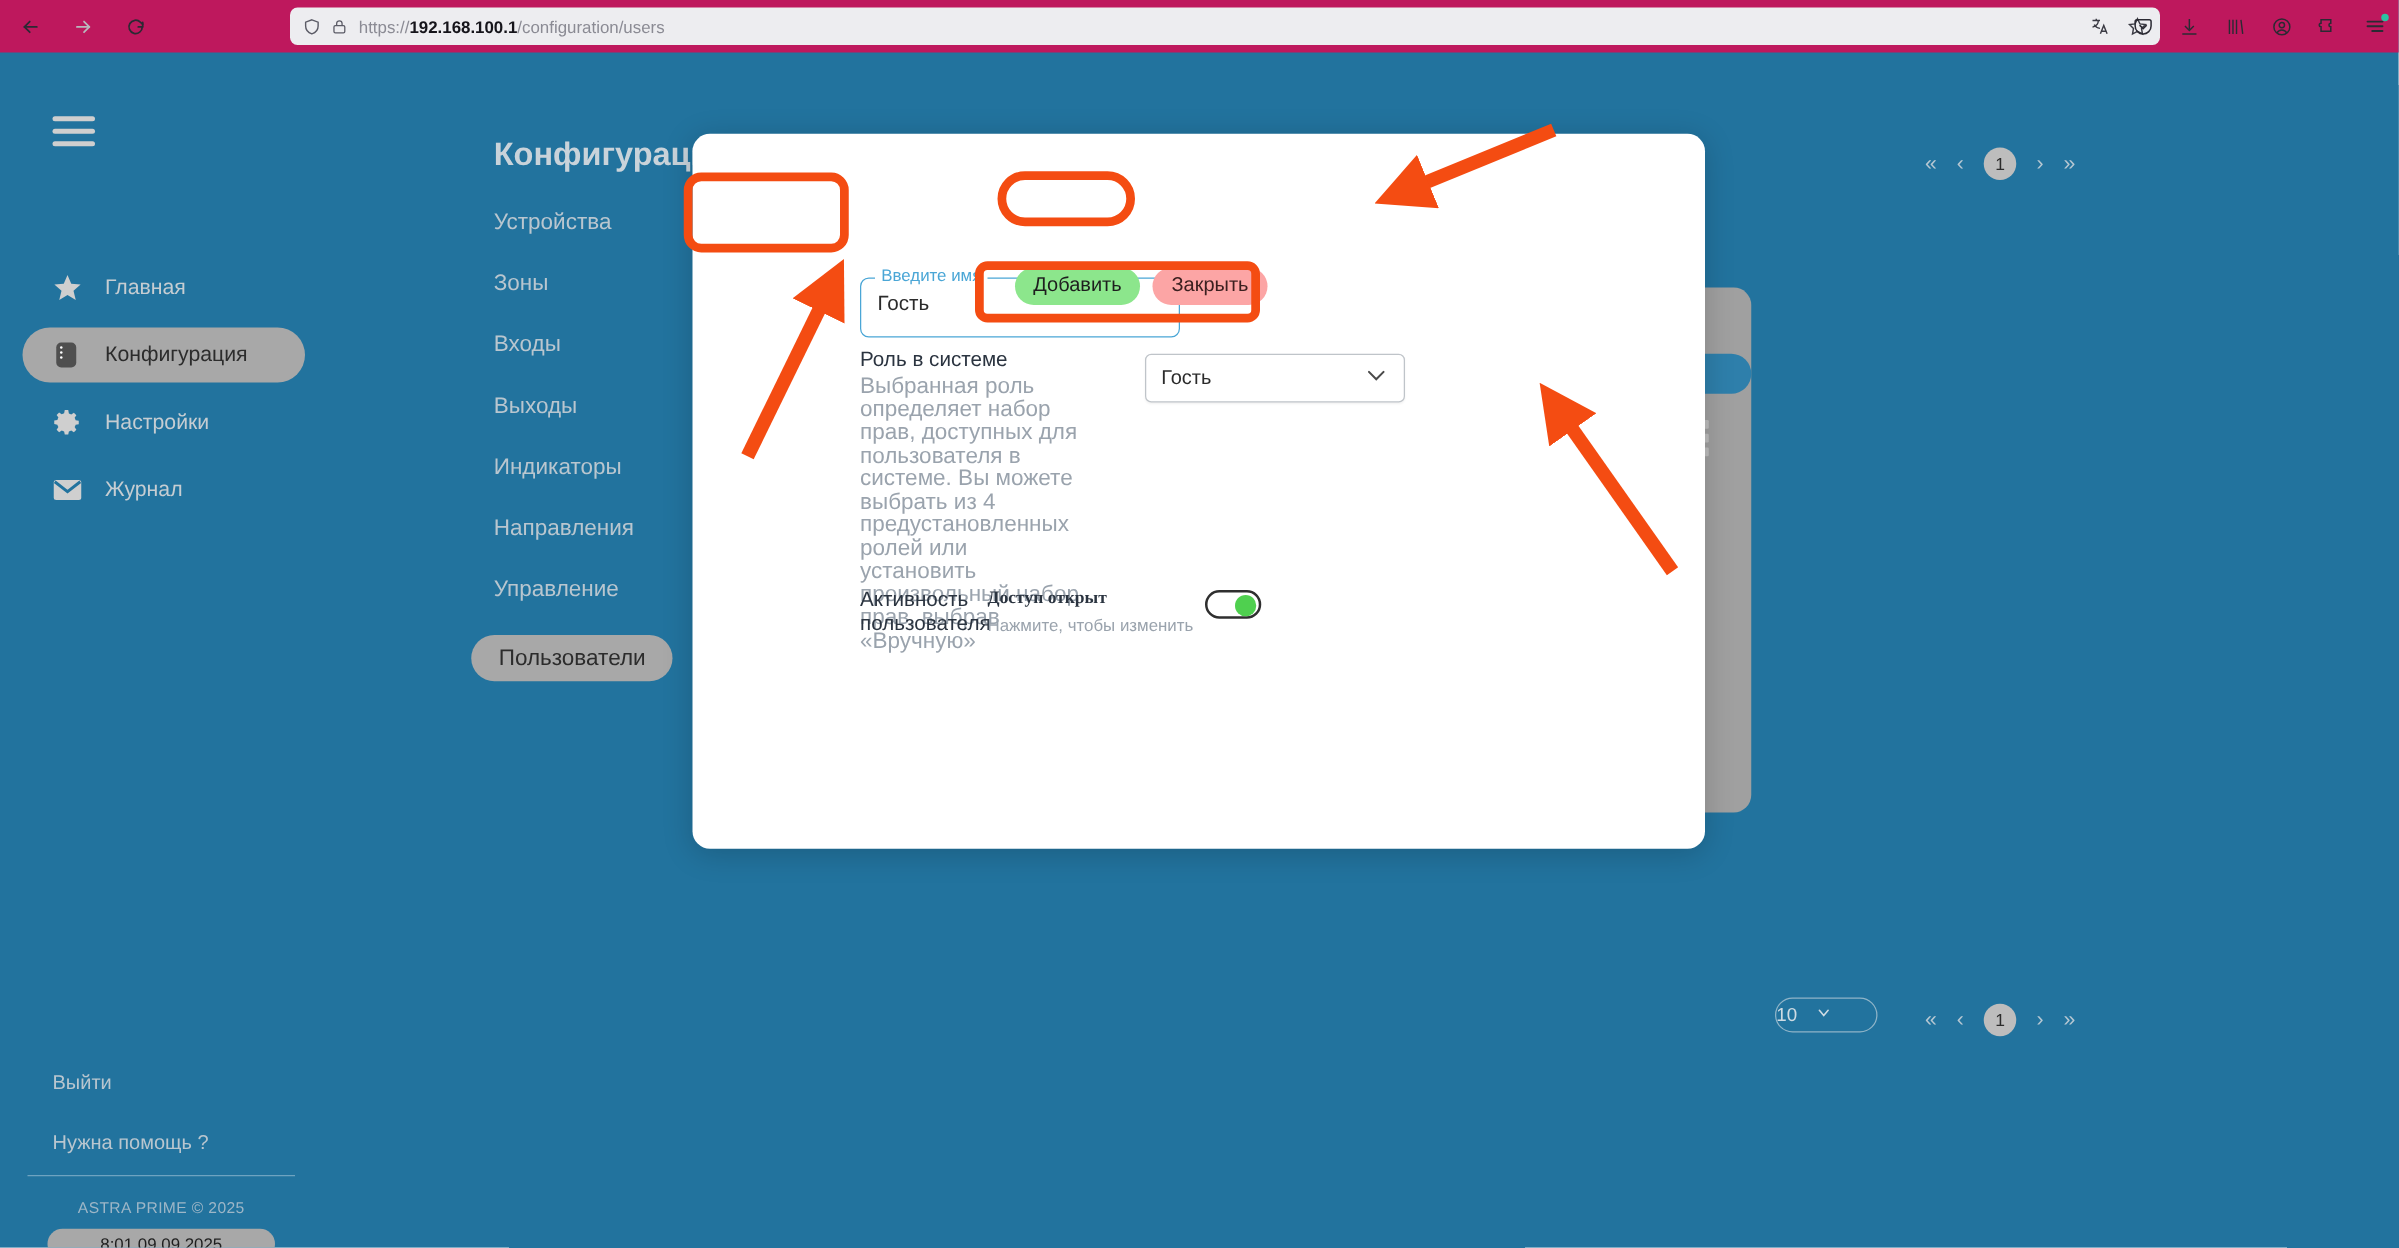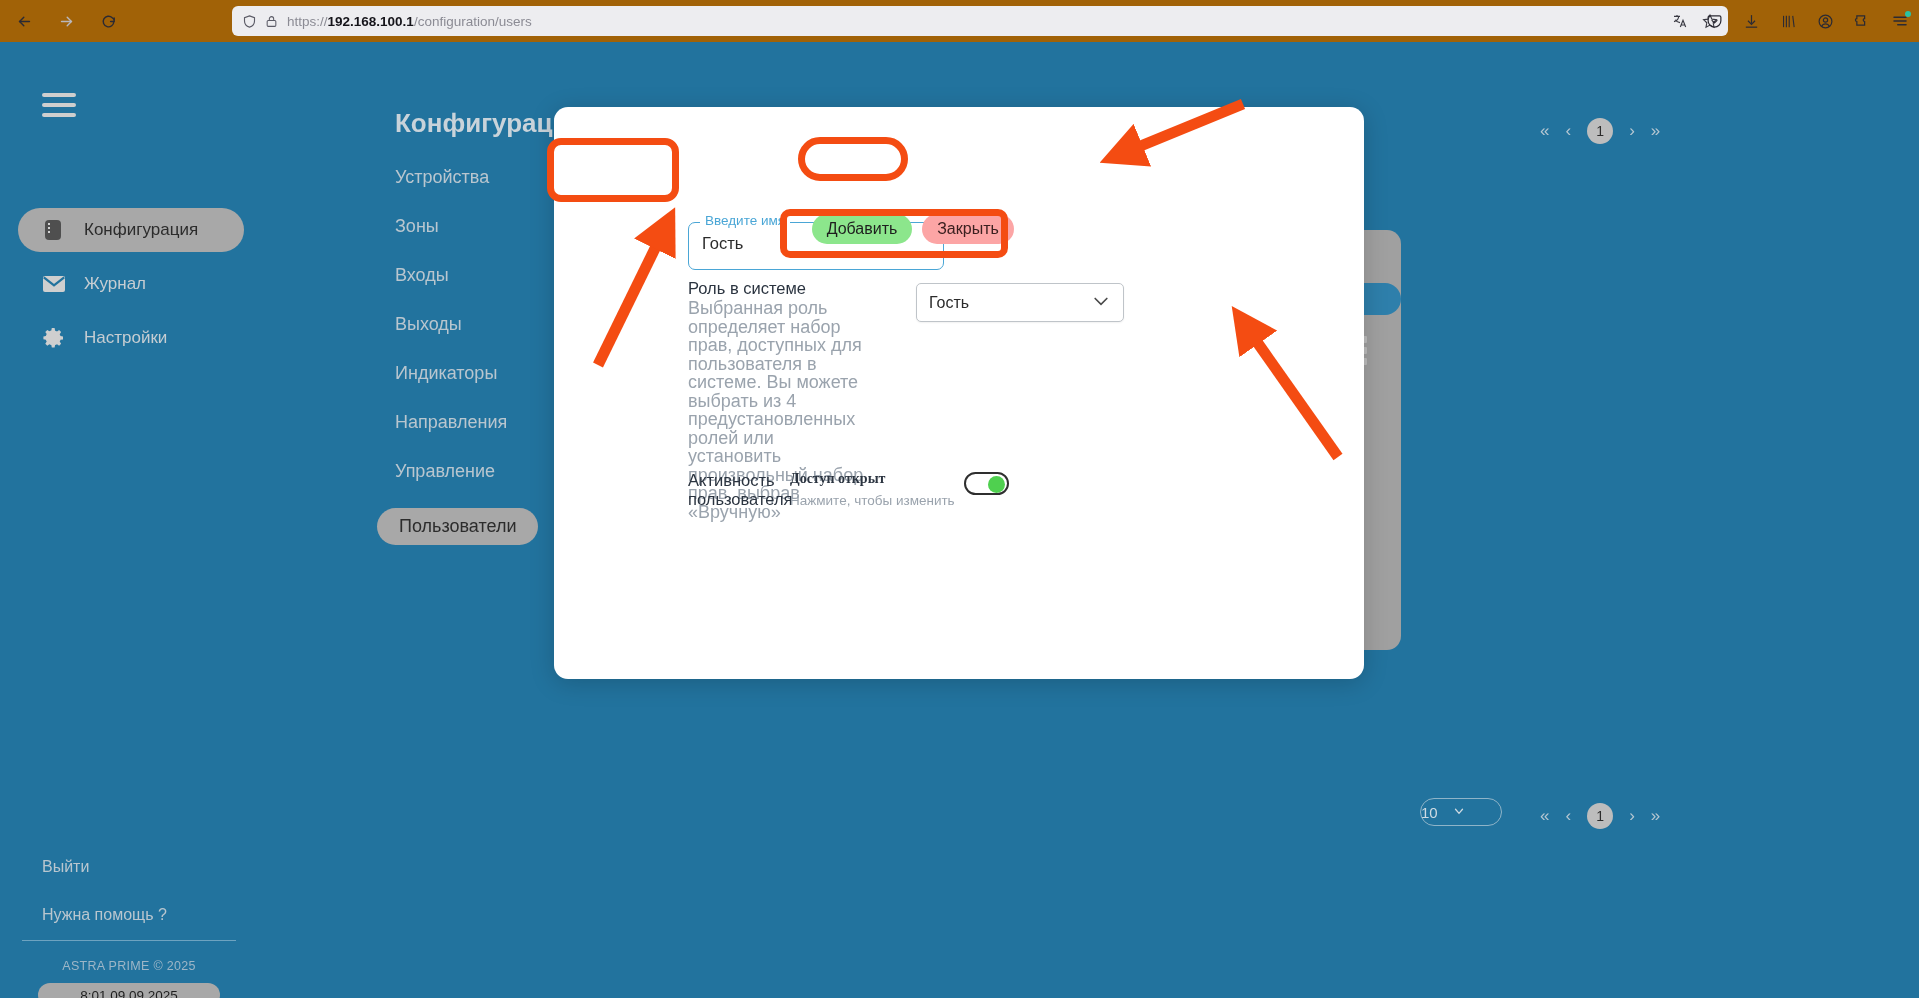--- a/index.html
+++ b/index.html
@@ -7,21 +7,21 @@
     width: 1919px; height: 998px;
     overflow: hidden;
     font-family: "Liberation Sans", sans-serif;
     background: #ffffff;
   }
   .screen { position: relative; width: 1919px; height: 998px; background:#22739e; }
 
   
   .browser-toolbar {
     position:absolute; left:0; top:0; width:1919px; height:42px;
-    background:#a16207; display:flex; align-items:center; gap:0;
+    background:#be185d; display:flex; align-items:center; gap:0;
   }
   .nav-btn {
     width:36px; height:36px; margin-left:6px;
     display:flex; align-items:center; justify-content:center;
     border-radius:6px; color:#2b2a33;
   }
   .nav-btn.disabled { color:#b9b8bd; }
   .nav-btn svg { display:block; }
   .urlbar {
     position:absolute; left:232px; top:6px; width:1496px; height:30px;
@@ -306,47 +306,55 @@
   <div class="app">
 
     <div class="sidebar">
       <div class="burger">
         <span></span>
           <span></span>
           <span></span>
       </div>
 
       <div class="nav-list">
+        <div class="nav-item">
+          <span class="ico">
+            <svg width="24" height="24" viewBox="0 0 24 24" fill="currentColor">
+                <polygon points="12 2 15 9 22.5 9.6 16.8 14.6 18.6 22 12 18 5.4 22 7.2 14.6 1.5 9.6 9 9"></polygon>
+              </svg>
+          </span>
+          <span class="lbl">Главная</span>
+        </div>
         <div class="nav-item active">
           <span class="ico">
             <svg width="22" height="24" viewBox="0 0 22 24" fill="currentColor">
                 <rect x="3" y="2" width="16" height="20" rx="4"></rect>
                 <rect x="6" y="5" width="2" height="2" rx="1" fill="#fff"></rect>
                 <rect x="6" y="9" width="2" height="2" rx="1" fill="#fff"></rect>
                 <rect x="6" y="13" width="2" height="2" rx="1" fill="#fff"></rect>
               </svg>
           </span>
           <span class="lbl">Конфигурация</span>
         </div>
         <div class="nav-item">
           <span class="ico">
+            <svg width="24" height="24" viewBox="0 0 24 24" fill="currentColor">
+                <path d="M12 8.2a3.8 3.8 0 1 0 0 7.6 3.8 3.8 0 0 0 0-7.6zm9 5.2v-2.8l-2.5-.5a6.9 6.9 0 0 0-.8-1.9l1.4-2.1-2-2-2.1 1.4a6.9 6.9 0 0 0-1.9-.8L12.6 2h-2.8l-.5 2.5a6.9 6.9 0 0 0-1.9.8L5.3 3.9l-2 2 1.4 2.1a6.9 6.9 0 0 0-.8 1.9L1.4 10.4v2.8l2.5.5c.2.7.4 1.3.8 1.9l-1.4 2.1 2 2 2.1-1.4c.6.4 1.2.6 1.9.8l.5 2.5h2.8l.5-2.5c.7-.2 1.3-.4 1.9-.8l2.1 1.4 2-2-1.4-2.1c.4-.6.6-1.2.8-1.9z"></path>
+              </svg>
+          </span>
+          <span class="lbl">Настройки</span>
+        </div>
+        <div class="nav-item">
+          <span class="ico">
             <svg width="24" height="20" viewBox="0 0 24 20" fill="currentColor">
                 <rect x="1" y="2" width="22" height="16" rx="2"></rect>
                 <path d="M1.8 3.4L12 11.4 22.2 3.4" fill="none" stroke="#22739e" stroke-width="2.3"></path>
               </svg>
           </span>
           <span class="lbl">Журнал</span>
-        </div>
-        <div class="nav-item">
-          <span class="ico">
-            <svg width="24" height="24" viewBox="0 0 24 24" fill="currentColor">
-                <path d="M12 8.2a3.8 3.8 0 1 0 0 7.6 3.8 3.8 0 0 0 0-7.6zm9 5.2v-2.8l-2.5-.5a6.9 6.9 0 0 0-.8-1.9l1.4-2.1-2-2-2.1 1.4a6.9 6.9 0 0 0-1.9-.8L12.6 2h-2.8l-.5 2.5a6.9 6.9 0 0 0-1.9.8L5.3 3.9l-2 2 1.4 2.1a6.9 6.9 0 0 0-.8 1.9L1.4 10.4v2.8l2.5.5c.2.7.4 1.3.8 1.9l-1.4 2.1 2 2 2.1-1.4c.6.4 1.2.6 1.9.8l.5 2.5h2.8l.5-2.5c.7-.2 1.3-.4 1.9-.8l2.1 1.4 2-2-1.4-2.1c.4-.6.6-1.2.8-1.9z"></path>
-              </svg>
-          </span>
-          <span class="lbl">Настройки</span>
         </div>
       </div>
 
       <div class="sb-bottom">
         <span class="sb-link">Выйти</span>
         <span class="sb-link help">Нужна помощь ?</span>
         <div class="sb-divider"></div>
         <div class="sb-copy">ASTRA PRIME © 2025</div>
         <div class="sb-clock">8:01 09.09.2025</div>
       </div>

